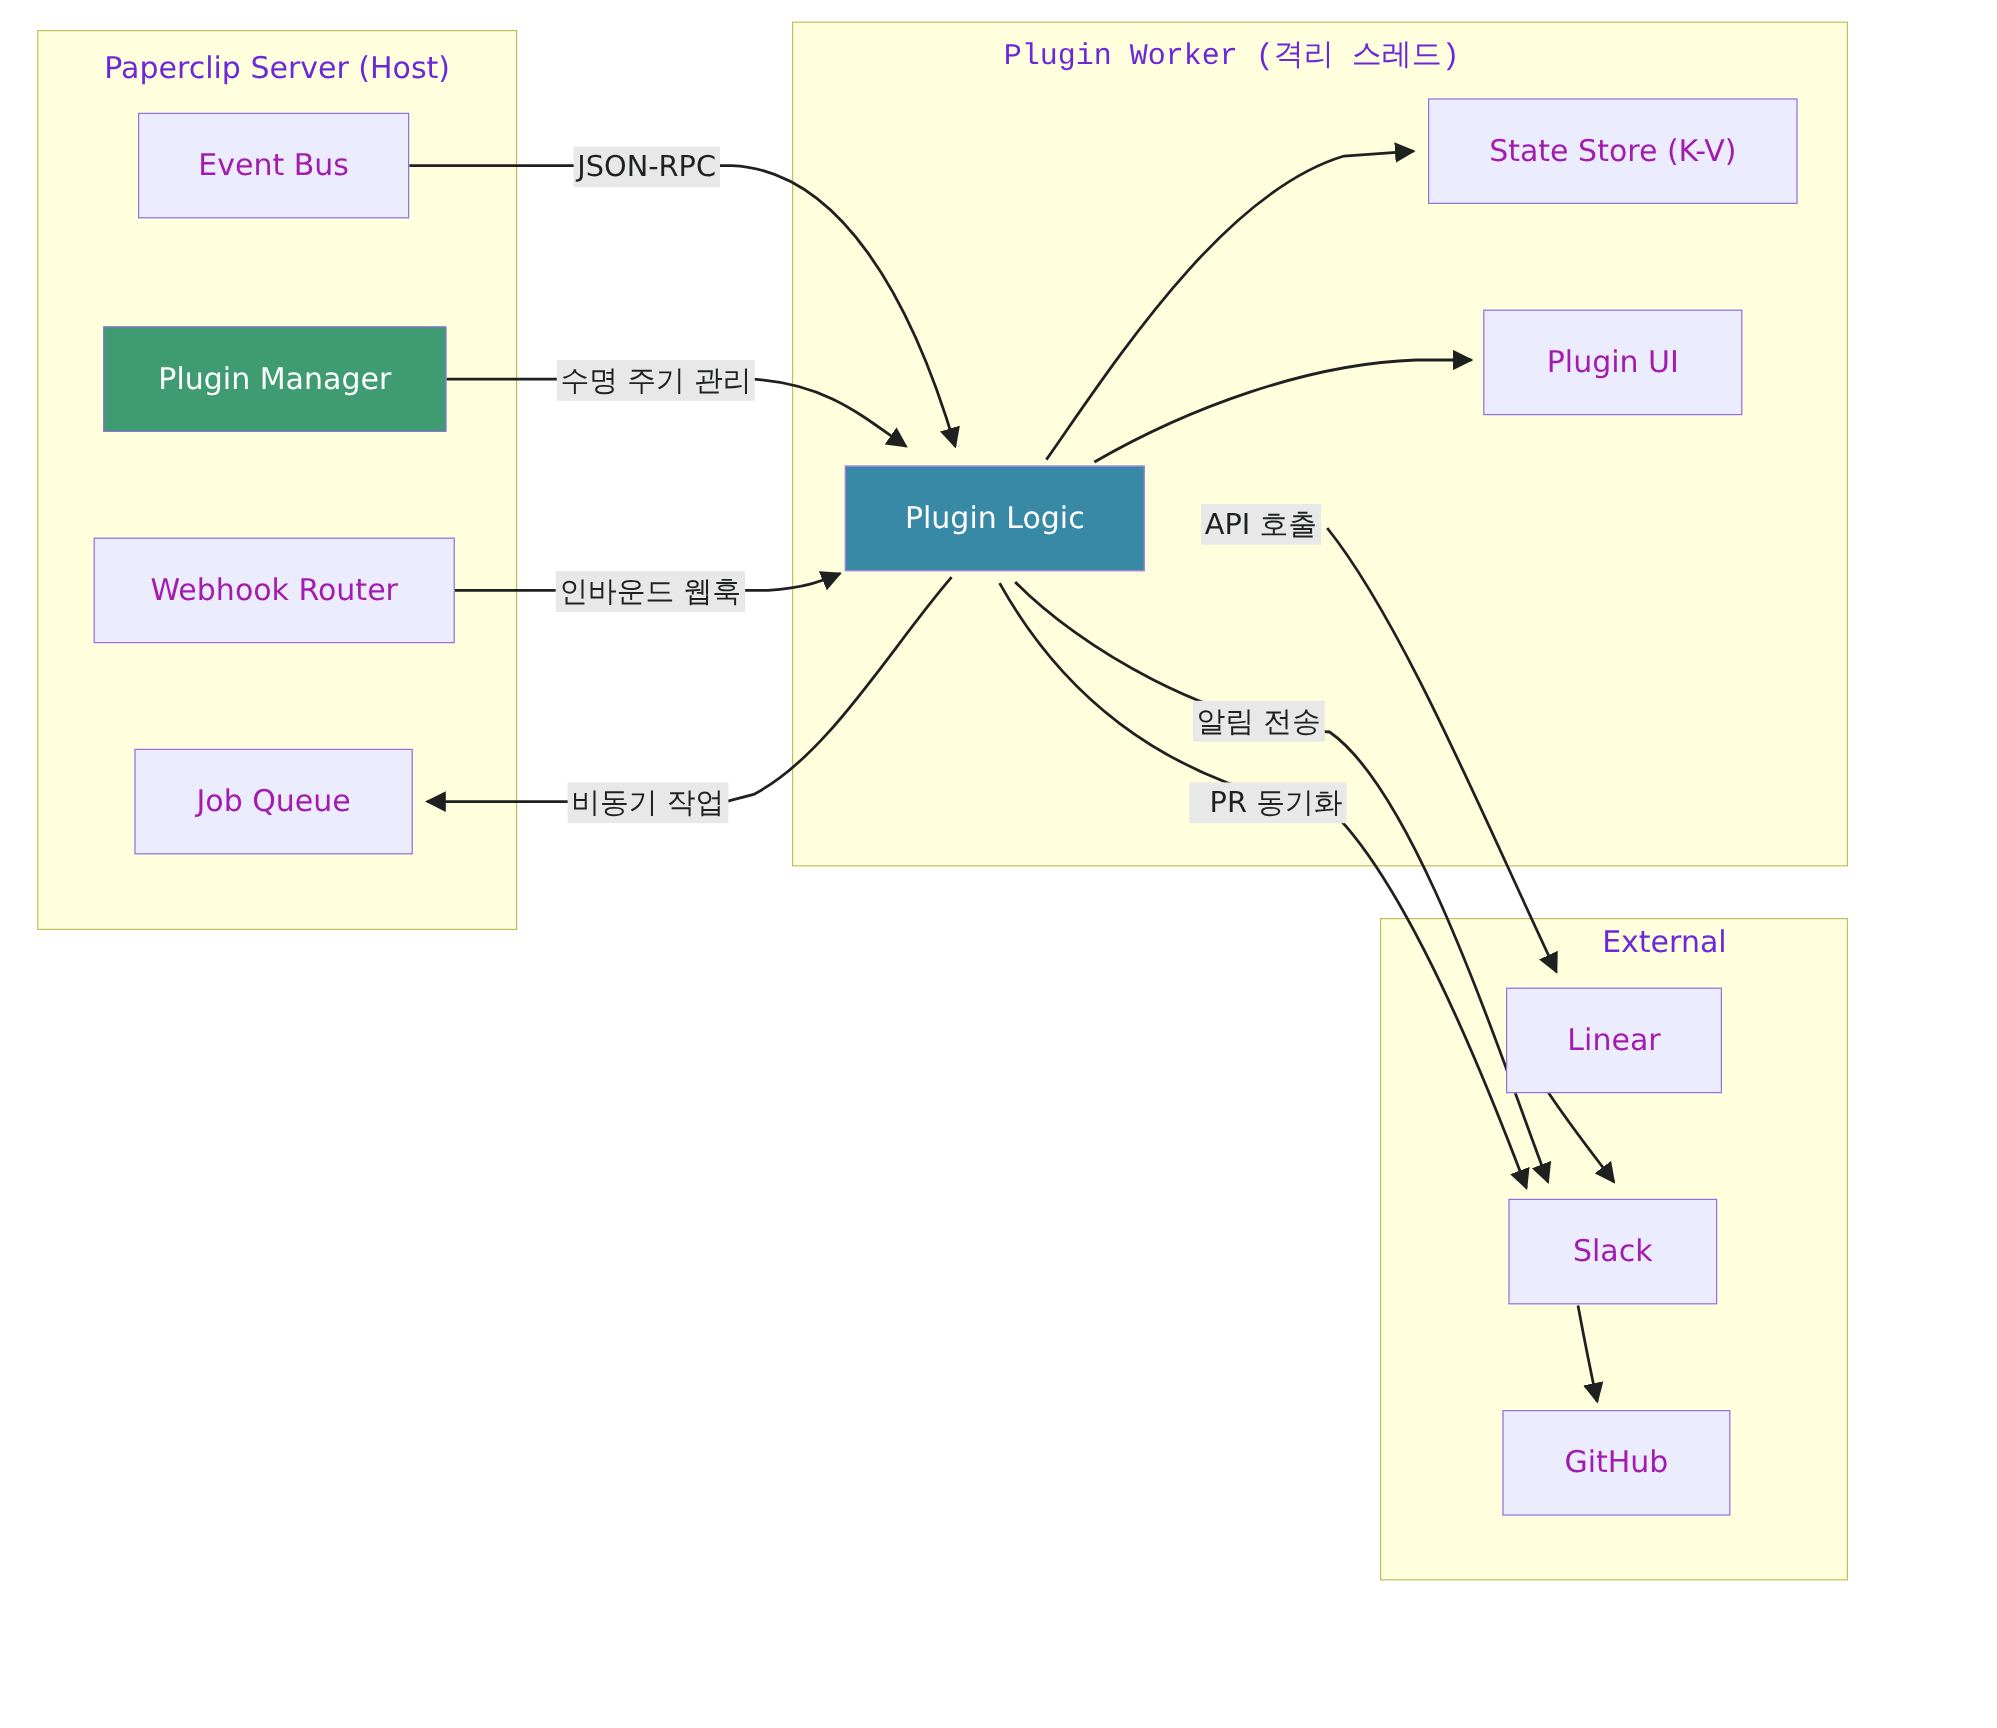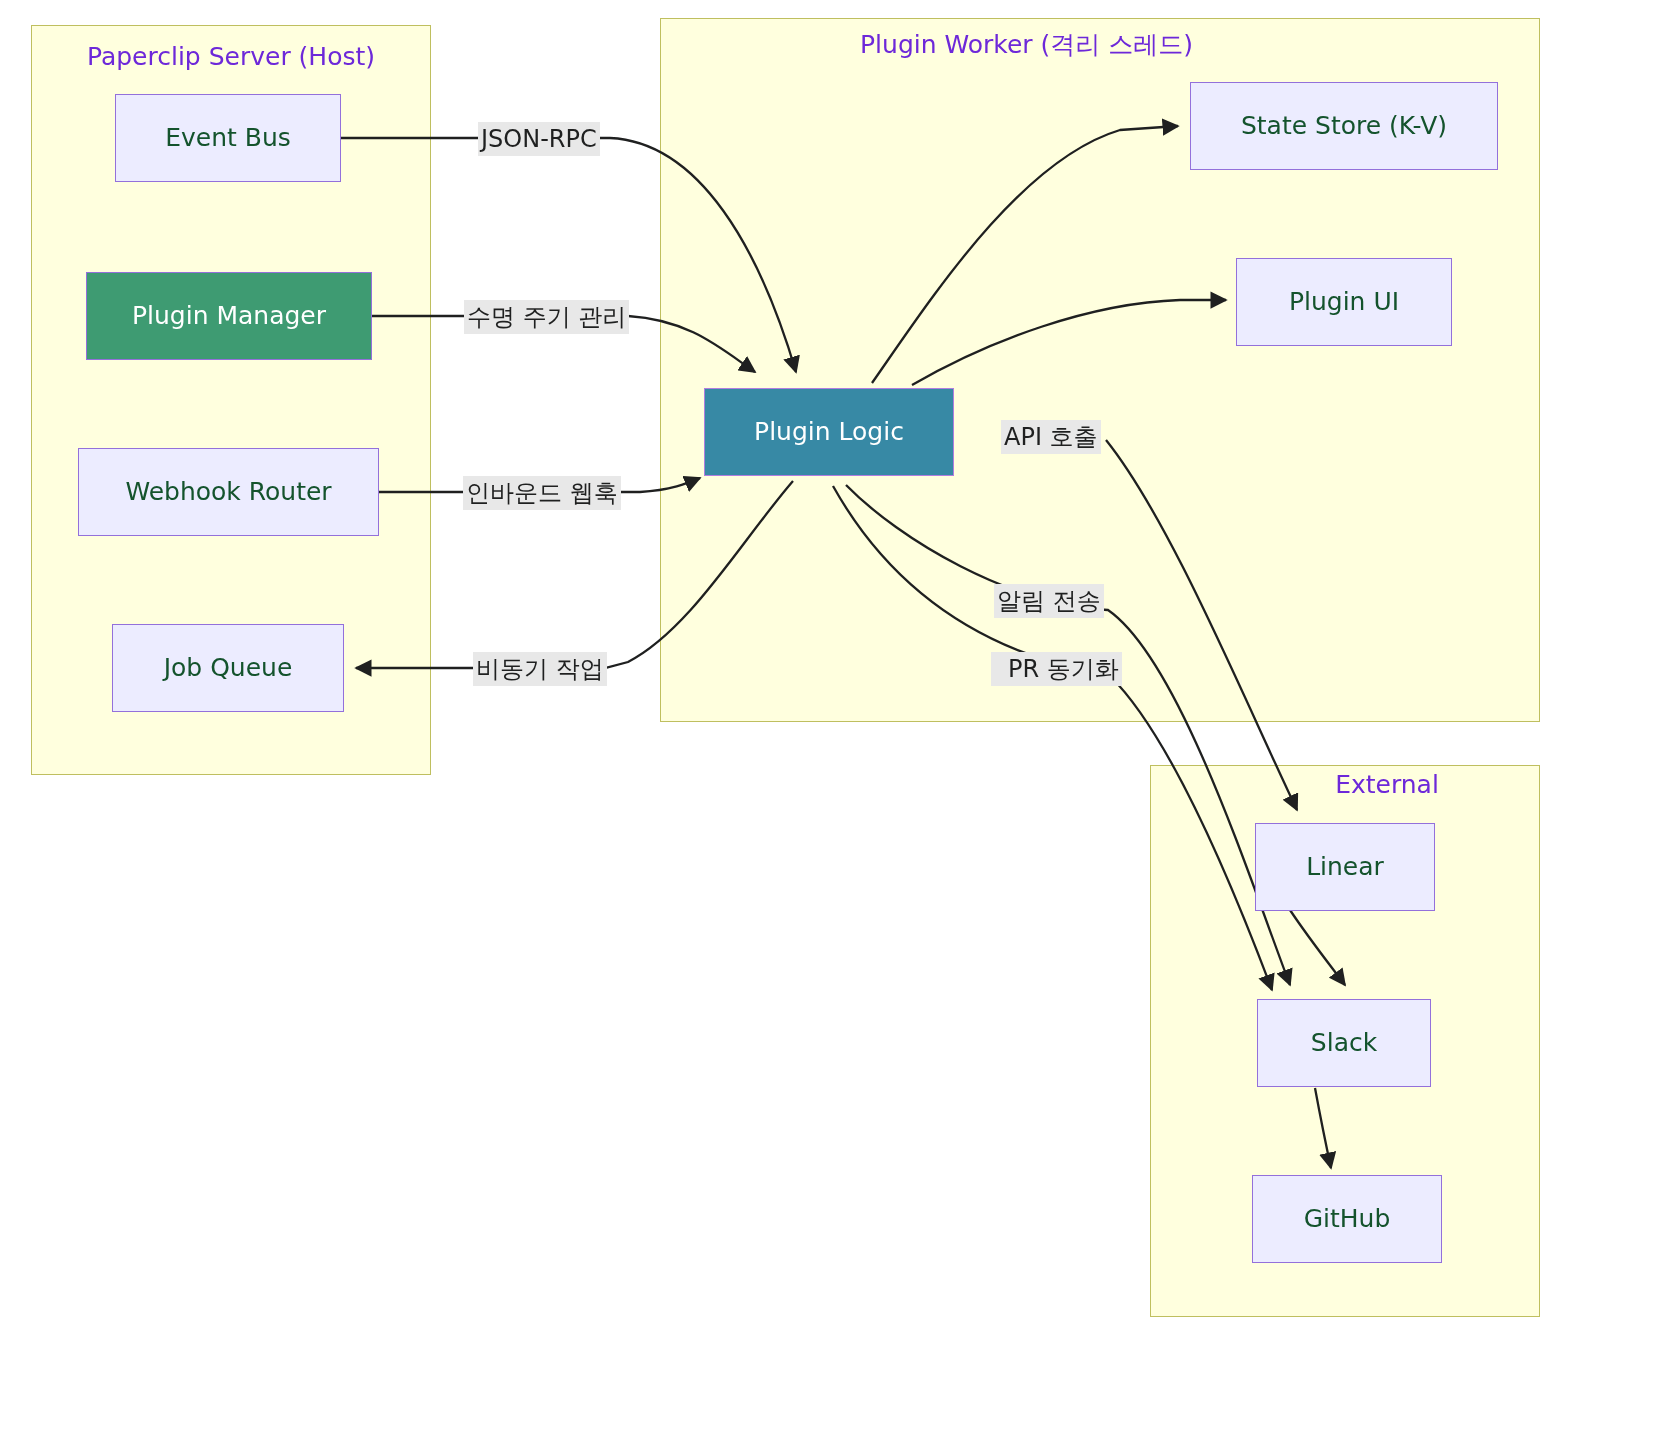--- a/index.html
+++ b/index.html
@@ -36,21 +36,21 @@
     text-align: center;
     font-size: 25px;
     color: #6d28d9;
     white-space: nowrap;
   }
   .node {
     position: absolute;
     box-sizing: border-box;
     border: 1.8px solid #9370db;
     background: #ececff;
-    color: #14532d;
+    color: #a21caf;
     display: flex;
     align-items: center;
     justify-content: center;
     font-size: 25px;
     text-align: center;
     line-height: 1.2;
   }
   .node.green {
     background: #3e9b72;
     border-color: #9370db;
@@ -73,21 +73,21 @@
 </style>
 </head>
 <body>
 
 <div id="canvas">
 
   <div class="cluster" style="left:31px; top:25px; width:400px; height:750px;"></div>
   <div class="cluster-title" style="left:31px; width:400px; top:42px;">Paperclip Server (Host)</div>
 
   <div class="cluster" style="left:660px; top:18px; width:880px; height:704px;"></div>
-  <div class="cluster-title" style="left:660px; width:733px; top:28px;">Plugin Worker (격리 스레드)</div>
+  <div class="cluster-title" style="left:660px; width:733px; top:28px;font-family:Liberation Mono, monospace;">Plugin Worker (격리 스레드)</div>
 
   <div class="cluster" style="left:1150px; top:765px; width:390px; height:552px;"></div>
   <div class="cluster-title" style="left:1150px; width:390px; top:770px;padding-left:42px;">External</div>
 
   <svg class="wires" viewBox="0 0 1664 1440" xmlns="http://www.w3.org/2000/svg">
     <defs>
       <marker id="arrow" viewBox="0 0 10 10" refX="9" refY="5" markerWidth="7.5" markerHeight="7.5" orient="auto-start-reverse">
         <path d="M 0 0 L 10 5 L 0 10 z" fill="#1f2020"></path>
       </marker>
     </defs>

